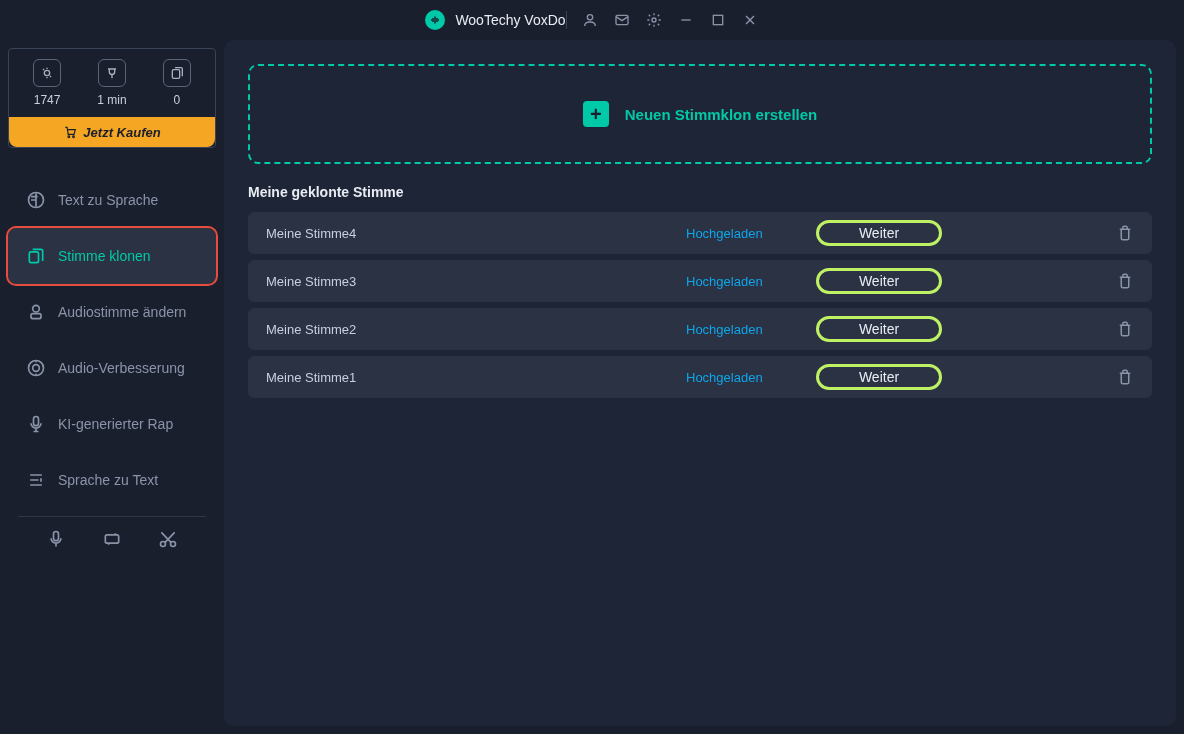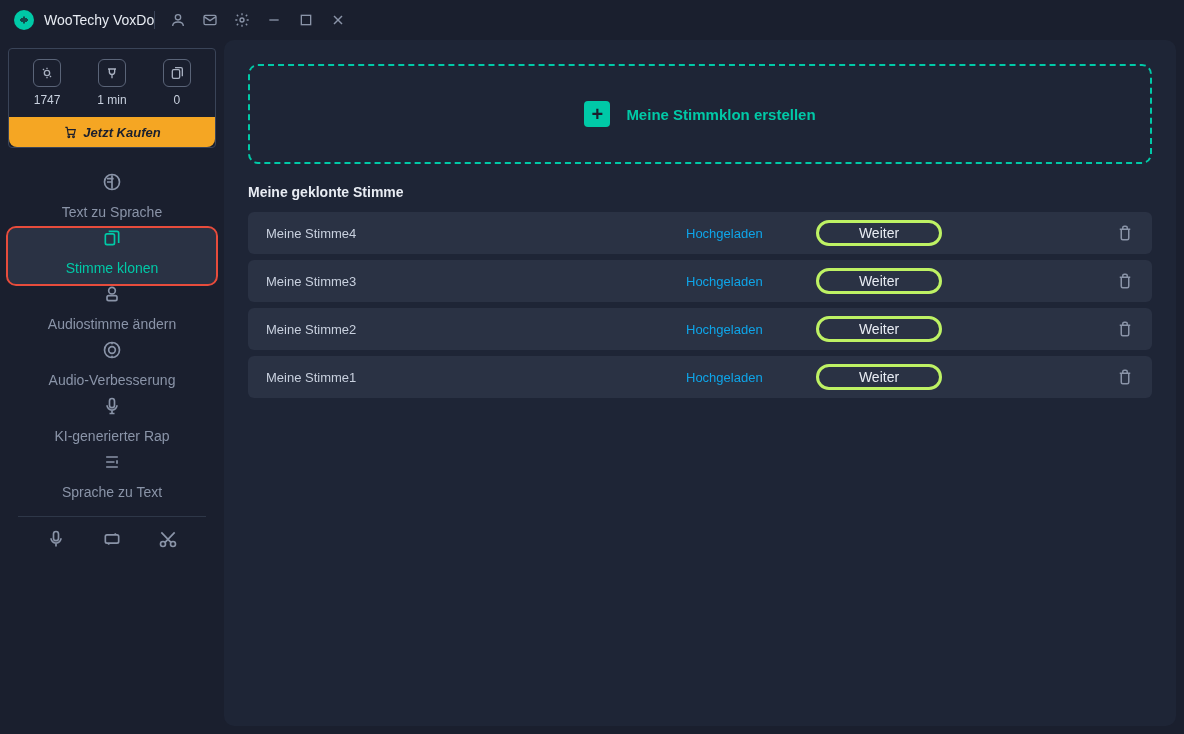--- a/index.html
+++ b/index.html
@@ -9,21 +9,21 @@
   background: #1a1f2e;
   font-family: -apple-system, BlinkMacSystemFont, "Segoe UI", sans-serif;
   color: #a8b0c0;
   overflow: hidden;
 }
 .titlebar {
   height: 40px;
   display: flex;
   align-items: center;
   padding: 0 14px;
-  justify-content: flex-start;
+  justify-content: center;
 }
 .title-left { display: flex; align-items: center; gap: 10px; }
 .logo {
   width: 20px; height: 20px; border-radius: 50%;
   background: #00c9a7;
   display: flex; align-items: center; justify-content: center;
 }
 .logo svg { width: 12px; height: 12px; }
 .app-title { color: #e8ecf3; font-size: 14px; font-weight: 500; }
 .title-right { display: flex; align-items: center; gap: 14px; }
@@ -55,21 +55,20 @@
   display: flex; align-items: center; justify-content: center;
   gap: 6px; font-size: 13px; font-weight: 600; cursor: pointer;
   margin-left: -6px; margin-right: -6px; margin-bottom: -0px; font-style: italic;
 }
 
 .nav { margin-top: 24px; display: flex; flex-direction: column; }
 .nav-item {
   height: 56px; display: flex; align-items: center; gap: 12px;
   padding: 0 18px; font-size: 14px; color: #8a94a8; cursor: pointer;
   border-radius: 8px;
-  flex-direction: column;
 }
 .nav-item.active { background: #2a3244; color: #00c9a7; }
 .nav-item.highlight { outline: 2px solid #e74c3c; outline-offset: 0; }
 .nav-item svg { width: 20px; height: 20px; flex-shrink: 0; }
 
 .nav-divider { height: 1px; background: #2e3748; margin: 8px 10px; }
 
 .tool-row { display: flex; justify-content: space-around; padding: 4px 20px; }
 .tool-ic { width: 20px; height: 20px; color: #8a94a8; cursor: pointer; }
 .tool-ic svg { width: 20px; height: 20px; }
@@ -260,21 +259,21 @@
             <circle cx="6" cy="18" r="3"></circle>
             <circle cx="18" cy="18" r="3"></circle>
             <path d="M8.5 16L20 4M15.5 16L4 4"></path>
           </svg></div>
     </div>
   </div>
 
   <div class="main">
     <div class="create-box">
       <div class="plus-badge">+</div>
-      <div class="create-label">Meine Stimmklon erstellen</div>
+      <div class="create-label">Neuen Stimmklon erstellen</div>
     </div>
 
     <div class="section-title">Meine geklonte Stimme</div>
 
     <div>
       <div class="voice-row">
         <div class="voice-name">Meine Stimme4</div>
         <div class="voice-status">Hochgeladen</div>
         <button class="voice-action">Weiter</button>
         <div class="voice-spacer"></div>

